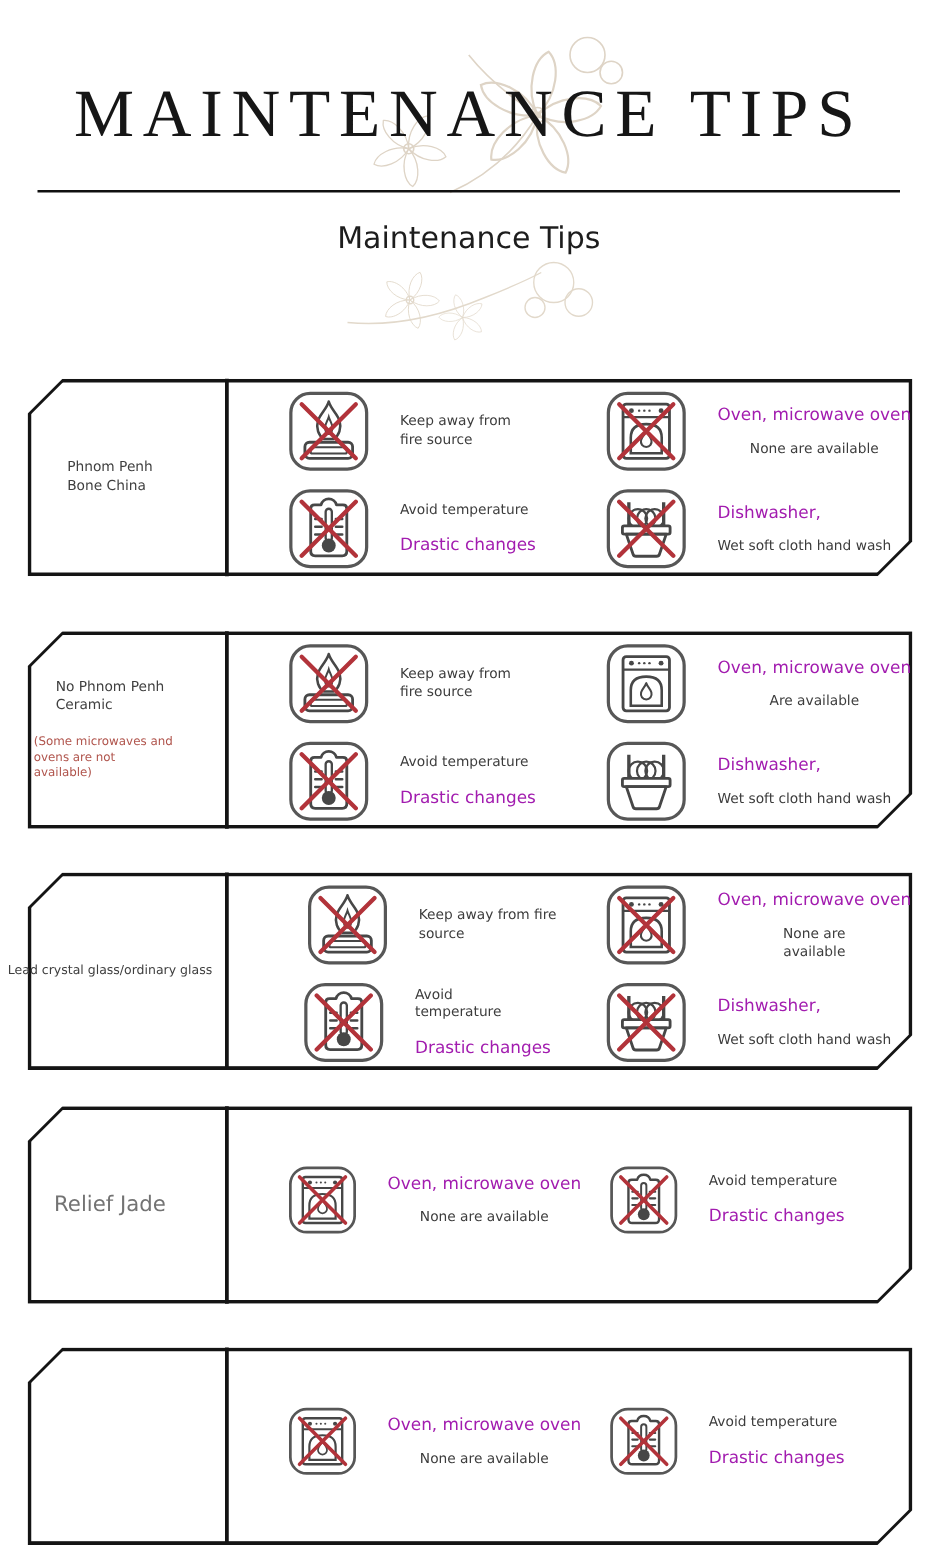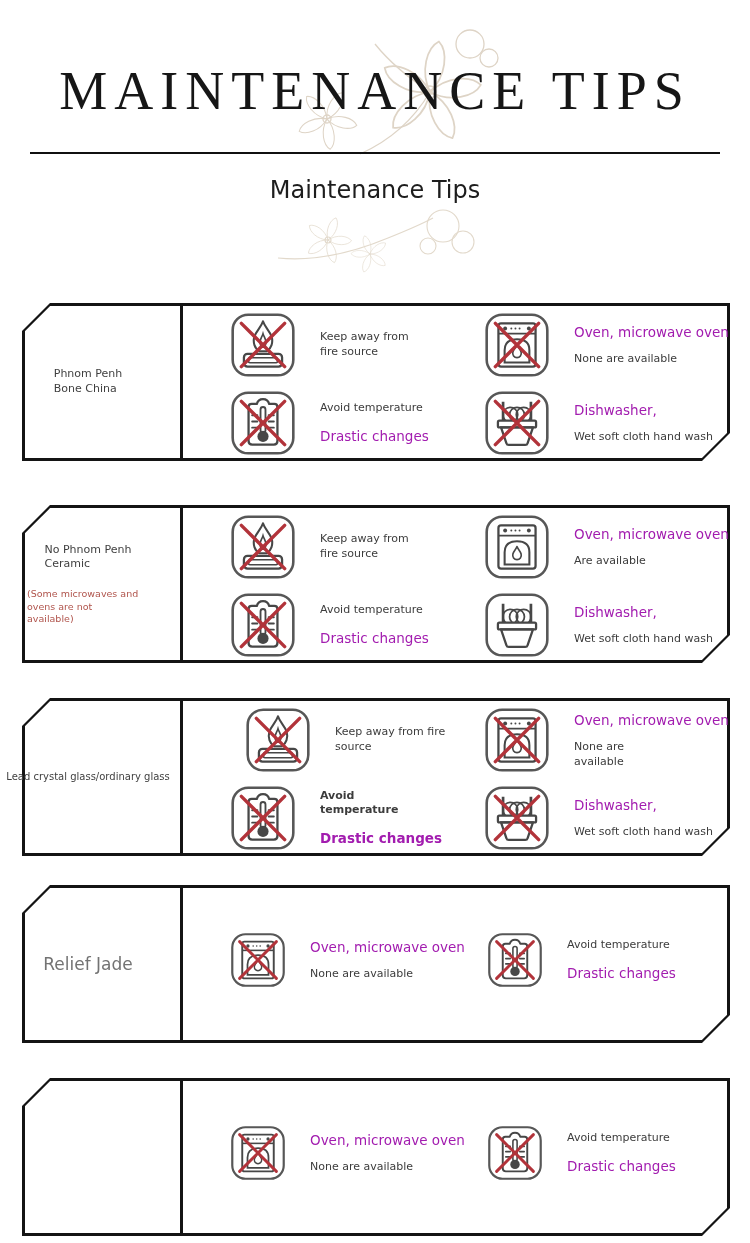--- a/index.html
+++ b/index.html
@@ -29,21 +29,21 @@
   .label { font-size:11px; color:#3f3f3f; line-height:1.35; white-space:pre-line; text-align:left; }
   .label-xs { font-size:10px; white-space:nowrap; }
   .label-lg { font-size:17px; color:#737373; }
   .note { font-size:9.5px; color:#b0544c; line-height:1.3; white-space:pre-line;
     margin-top:16px; width:100%; padding:0 5px; text-align:left; }
   .itemcell { position:absolute; left:161px; right:0; top:0; bottom:0;border-radius:23px; }
   .item { position:absolute; display:flex; align-items:center; }
   .care-icon { width:66px; height:66px; flex:0 0 66px; margin-right:24px; }
   .care-icon.small { width:56px; height:56px; flex:0 0 56px; }
   .item-text { display:flex; flex-direction:column; }
-  .item-text > * + * { margin-top:11px; }
+  .item-text > * + * { margin-top:11px;text-align:center; }
   .t-lg { font-size:13.5px; color:#a21caf; line-height:1.35; white-space:pre-line; }
   .t-sm { font-size:11px; color:#3c3c3c; line-height:1.35; white-space:pre-line; }
   .sprite { position:absolute; width:0; height:0; overflow:hidden; }
 </style>
 </head>
 <body>
 
 <svg class="sprite" aria-hidden="true">
   <defs>
     <symbol id="sym-frame" viewBox="0 0 64 64">
@@ -264,21 +264,21 @@
         <svg class="care-icon" viewBox="0 0 64 64">
             <use href="#sym-frame"></use>
             <use href="#sym-fire"></use>
             <use href="#sym-cross"></use>
           </svg>
         <div class="item-text">
             <div class="t-sm">Keep away from fire
 source</div>
           </div>
       </div>
-      <div class="item" style="left:47px; top:87px;font-weight:bold;">
+      <div class="item" style="left:59px; top:87px;">
         <svg class="care-icon" viewBox="0 0 64 64">
             <use href="#sym-frame"></use>
             <use href="#sym-thermo"></use>
             <use href="#sym-cross"></use>
           </svg>
         <div class="item-text">
           <div class="t-sm">Avoid
 temperature</div>
           <div class="t-lg">Drastic changes</div>
         </div>

